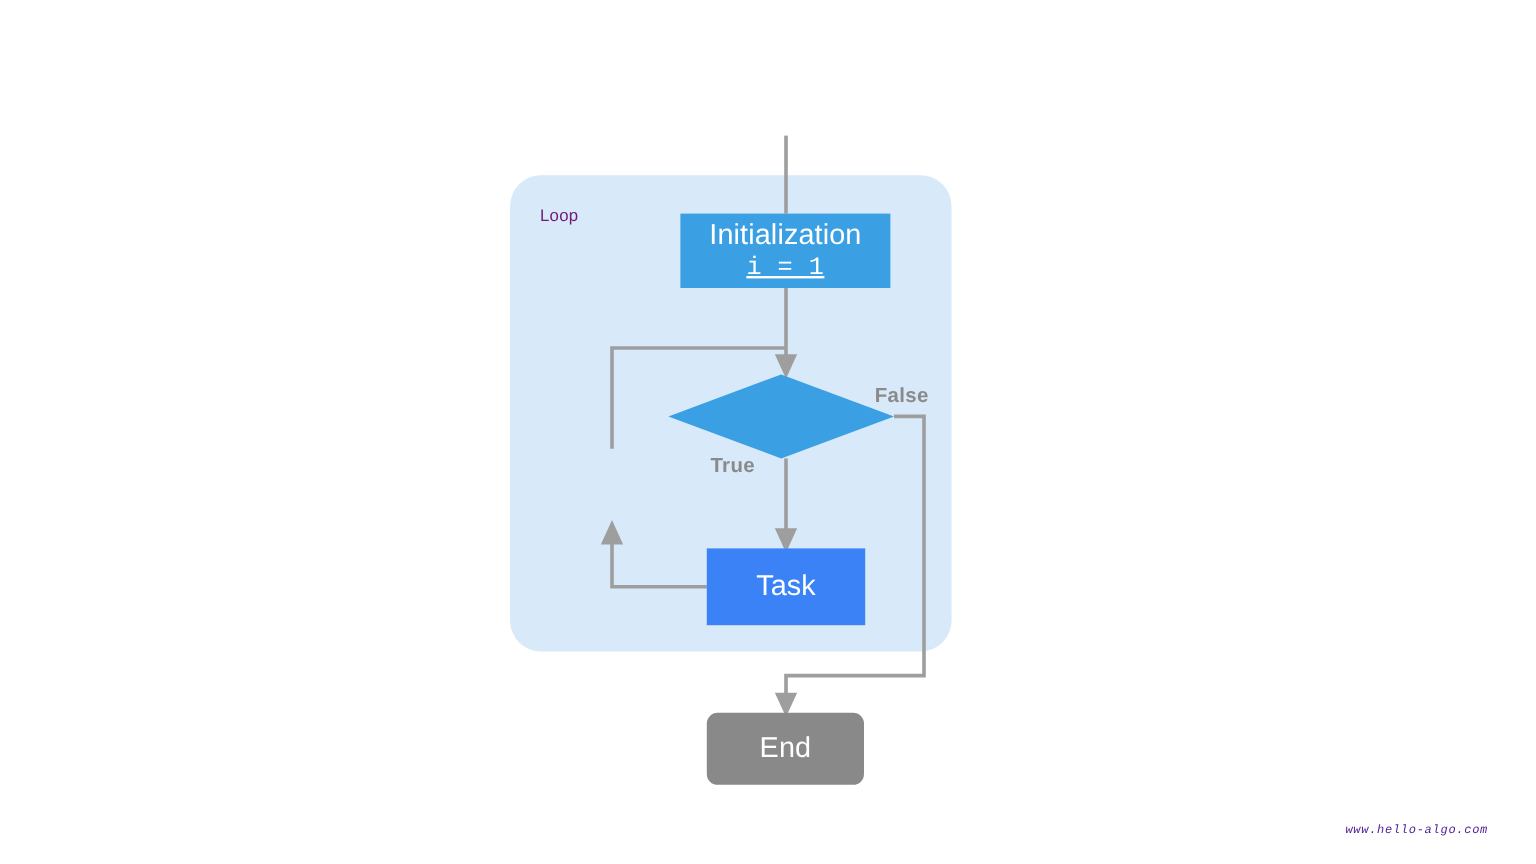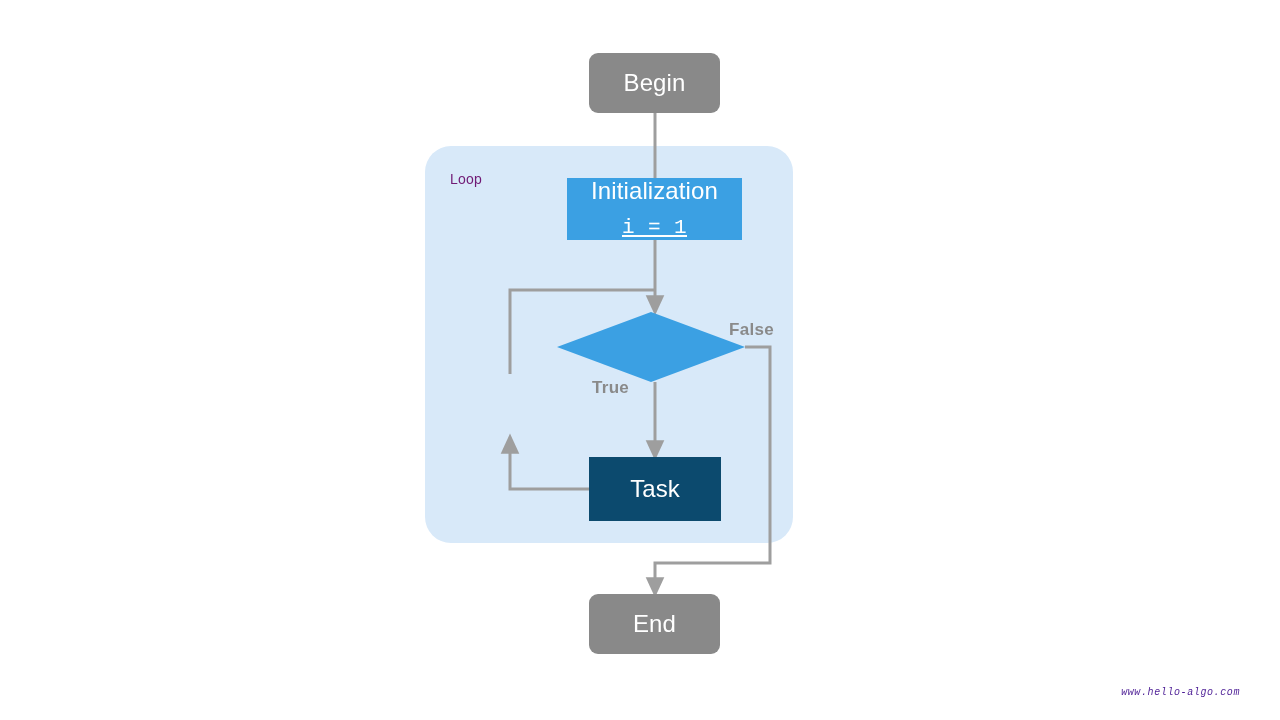--- a/index.html
+++ b/index.html
@@ -50,21 +50,21 @@
     text-decoration: underline;
   }
   .terminal {
     background: #898989;
     border-radius: 9px;
   }
   .process {
     background: #3ba0e3;
   }
   .task {
-    background: #0c4a6e;
+    background: #3b82f6;
   }
   .loop-box {
     position: absolute;
     background: #d8e9f9;
     border-radius: 26px;
   }
   .loop-label {
     position: absolute;
     color: #701a75;
     font-size: 14px;
@@ -128,25 +128,22 @@
 
       <path d="M510,374 L510,290 L655,290"></path>
 
       <path d="M745,347 L770,347 L770,563 L655,563 L655,588" marker-end="url(#arrowhead)"></path>
     </g>
 
     <polygon points="651,312 745,347 651,382 557,347" fill="#3ba0e3"></polygon>
   </svg>
 
 
-  <div class="node terminal" style="left:589px; top:53px; width:131px; height:60px;">
-    <span class="line1">Begin</span>
-  </div>
 
-  <div class="node process" style="left:567px; top:178px; width:175px; height:62px;justify-content:space-between;">
+  <div class="node process" style="left:567px; top:178px; width:175px; height:62px;">
     <span class="line1">Initialization</span>
     <span class="line2">i = 1</span>
   </div>
 
 
   <div class="node task" style="left:589px; top:457px; width:132px; height:64px;">
     <span class="line1">Task</span>
   </div>
 
   <div class="node terminal" style="left:589px; top:594px; width:131px; height:60px;justify-content:center;">

